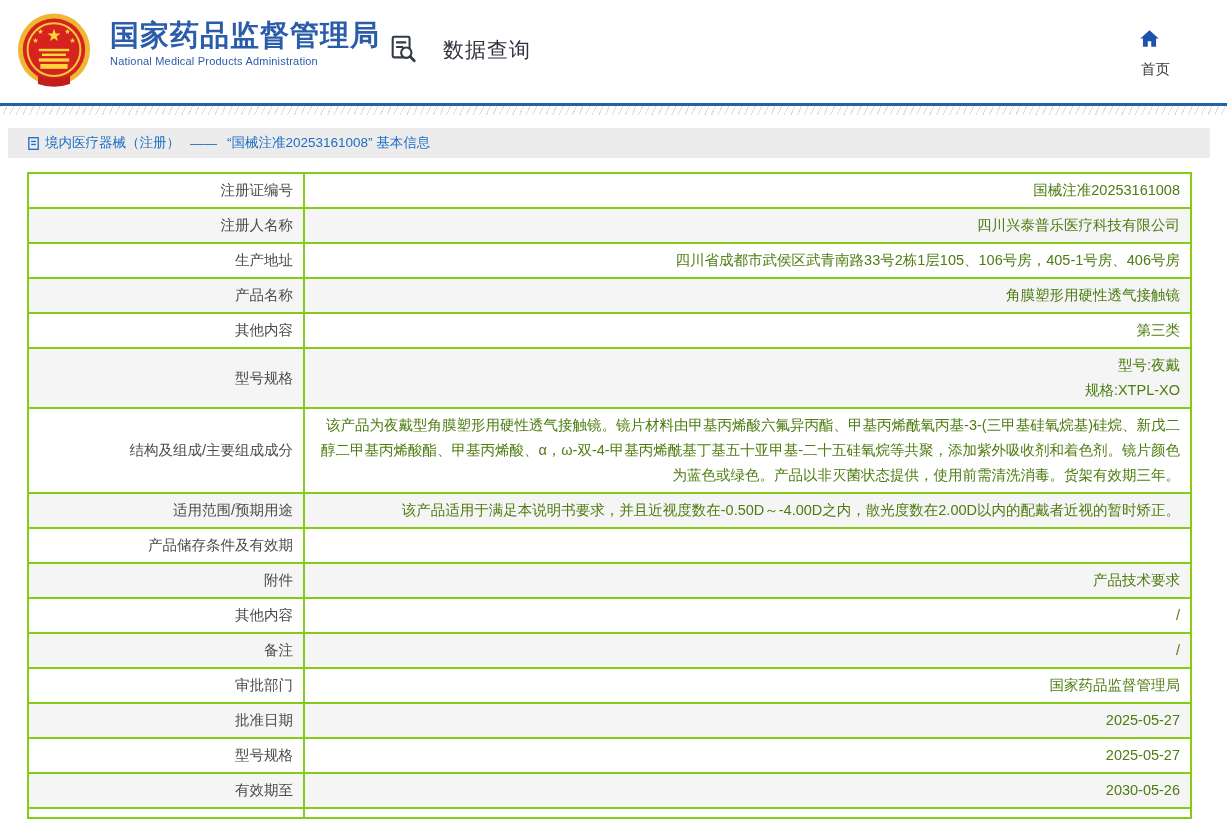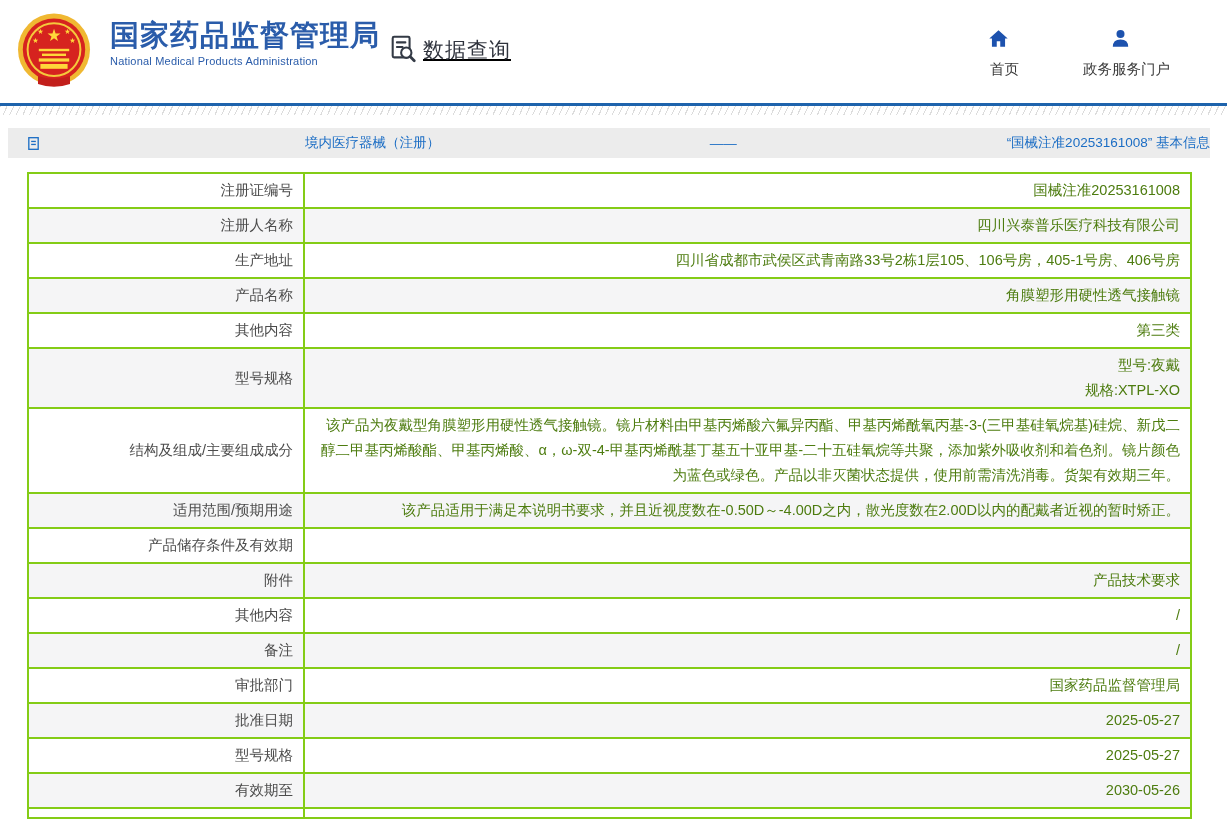--- a/index.html
+++ b/index.html
@@ -9,38 +9,38 @@
     width:1227px; height:828px; overflow:hidden; position:relative;
   }
   .page { width:1227px; height:828px; overflow:hidden; position:relative; background:#fff; }
 
   
   .header { position:relative; height:103px; background:#fff; }
   .logo-wrap { position:absolute; left:14px; top:11px; width:80px; height:82px; cursor:pointer; }
   .org-names { position:absolute; left:110px; top:17px; }
   .org-zh { font-size:29px; font-weight:bold; color:#2a5caa; letter-spacing:1px; line-height:36px; }
   .org-en { font-size:11px; color:#2a5caa; margin-top:2px; letter-spacing:0.2px; }
-  .query-block { position:absolute; left:388px; top:33px; display:flex; align-items:center; gap:5px; cursor:pointer;text-decoration:underline; }
+  .query-block { position:absolute; left:388px; top:33px; display:flex; align-items:center; gap:25px; cursor:pointer; }
   .query-label { font-size:21px; color:#2f333d; letter-spacing:1px; }
   .header-nav { position:absolute; right:57px; top:28px; display:flex; gap:52px; }
   .nav-item { display:flex; flex-direction:column; align-items:center; gap:7px; cursor:pointer; }
   .nav-item svg { width:21px; height:21px; }
   .nav-label { font-size:14.5px; color:#3a3a3a; white-space:nowrap;margin-left:12px; }
 
   .header-rule { height:3px; background:#1e63ac; width:100%; }
   .header-hatch {
     height:9px; width:100%;
     background:repeating-linear-gradient(115deg,#dcdcdc 0 1px,transparent 1px 6px);
   }
 
   
   .breadcrumb {
     margin:13px 17px 0 8px; height:30px; background:#ececec;
     display:flex; align-items:center; padding-left:18px;
-    font-size:13.5px; color:#1b6dc4;justify-content:space-between;
+    font-size:13.5px; color:#1b6dc4;
   }
   .breadcrumb .crumb { color:#1b6dc4; cursor:pointer; text-decoration:none; }
   .breadcrumb .sep { margin:0 10px; color:#1b6dc4; }
   .breadcrumb .doc-ic { margin-right:4px; display:inline-flex; }
 
   
   table.reg {
     border-collapse:collapse; table-layout:fixed;
     margin:14px 0 0 27px; width:1165px; font-size:14.5px;
   }
@@ -101,29 +101,20 @@
 
     <div class="header-nav">
       <div class="nav-item">
         <span>
           <svg viewBox="0 0 24 24" fill="#1d52ae">
             <path d="M12 2.5 L22.5 12 H19.5 V21.5 H14 V15 H10 V21.5 H4.5 V12 H1.5 Z"></path>
           </svg>
         </span>
         <span class="nav-label">首页</span>
       </div>
-      <div class="nav-item">
-        <span>
-          <svg viewBox="0 0 24 24" fill="#1d52ae">
-            <circle cx="12" cy="6.8" r="4.6"></circle>
-            <path d="M3.2 21.5 Q3.2 13 12 13 Q20.8 13 20.8 21.5 Z"></path>
-          </svg>
-        </span>
-        <span class="nav-label">政务服务门户</span>
-      </div>
     </div>
   </div>
 
   <div class="header-rule"></div>
   <div class="header-hatch"></div>
 
   <div class="breadcrumb">
     <span class="doc-ic">
       <svg viewBox="0 0 16 16" width="15" height="15" fill="none" stroke="#1b6dc4" stroke-width="1.4">
         <rect x="3" y="1.8" width="10" height="12.4"></rect>

